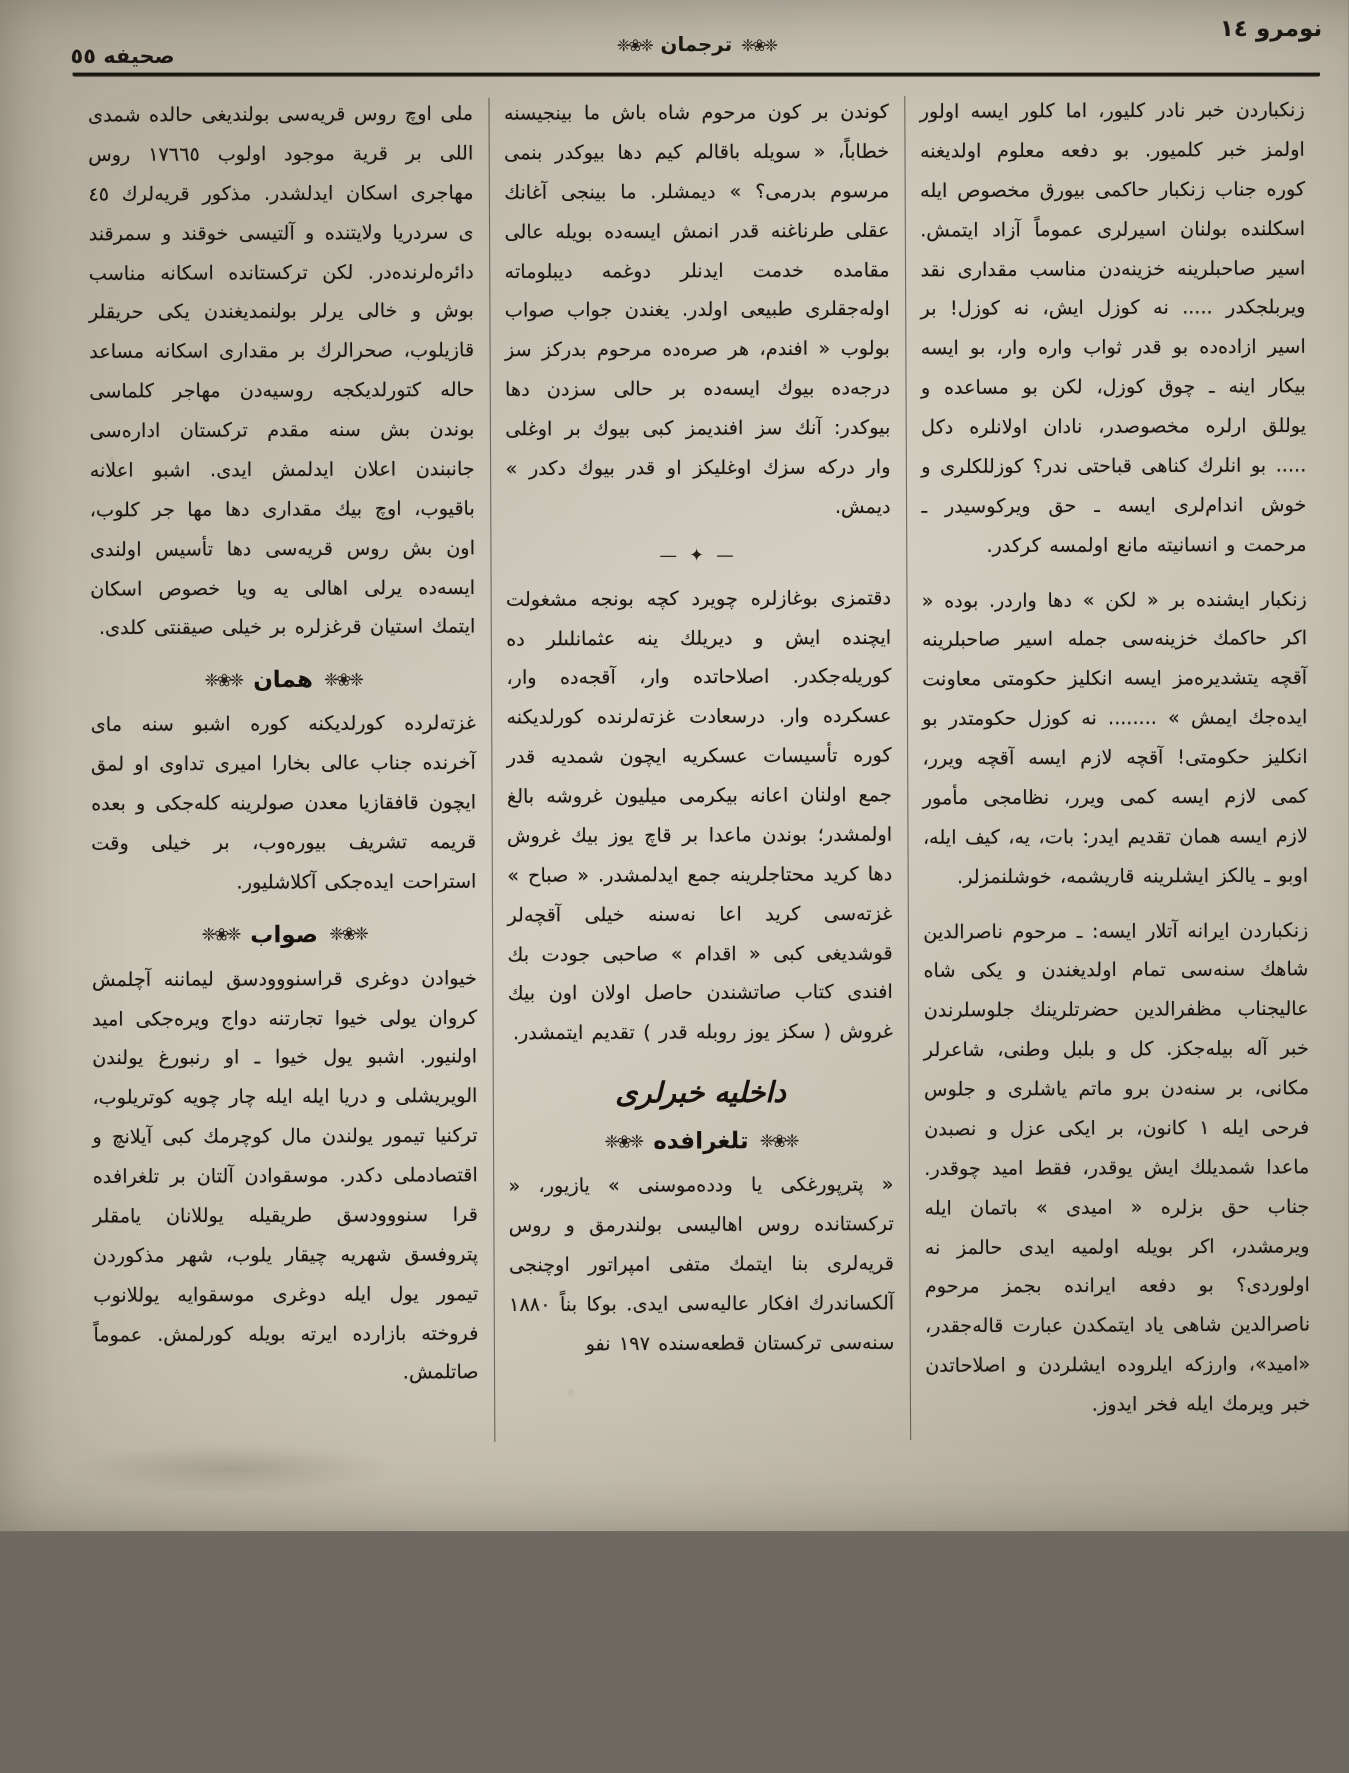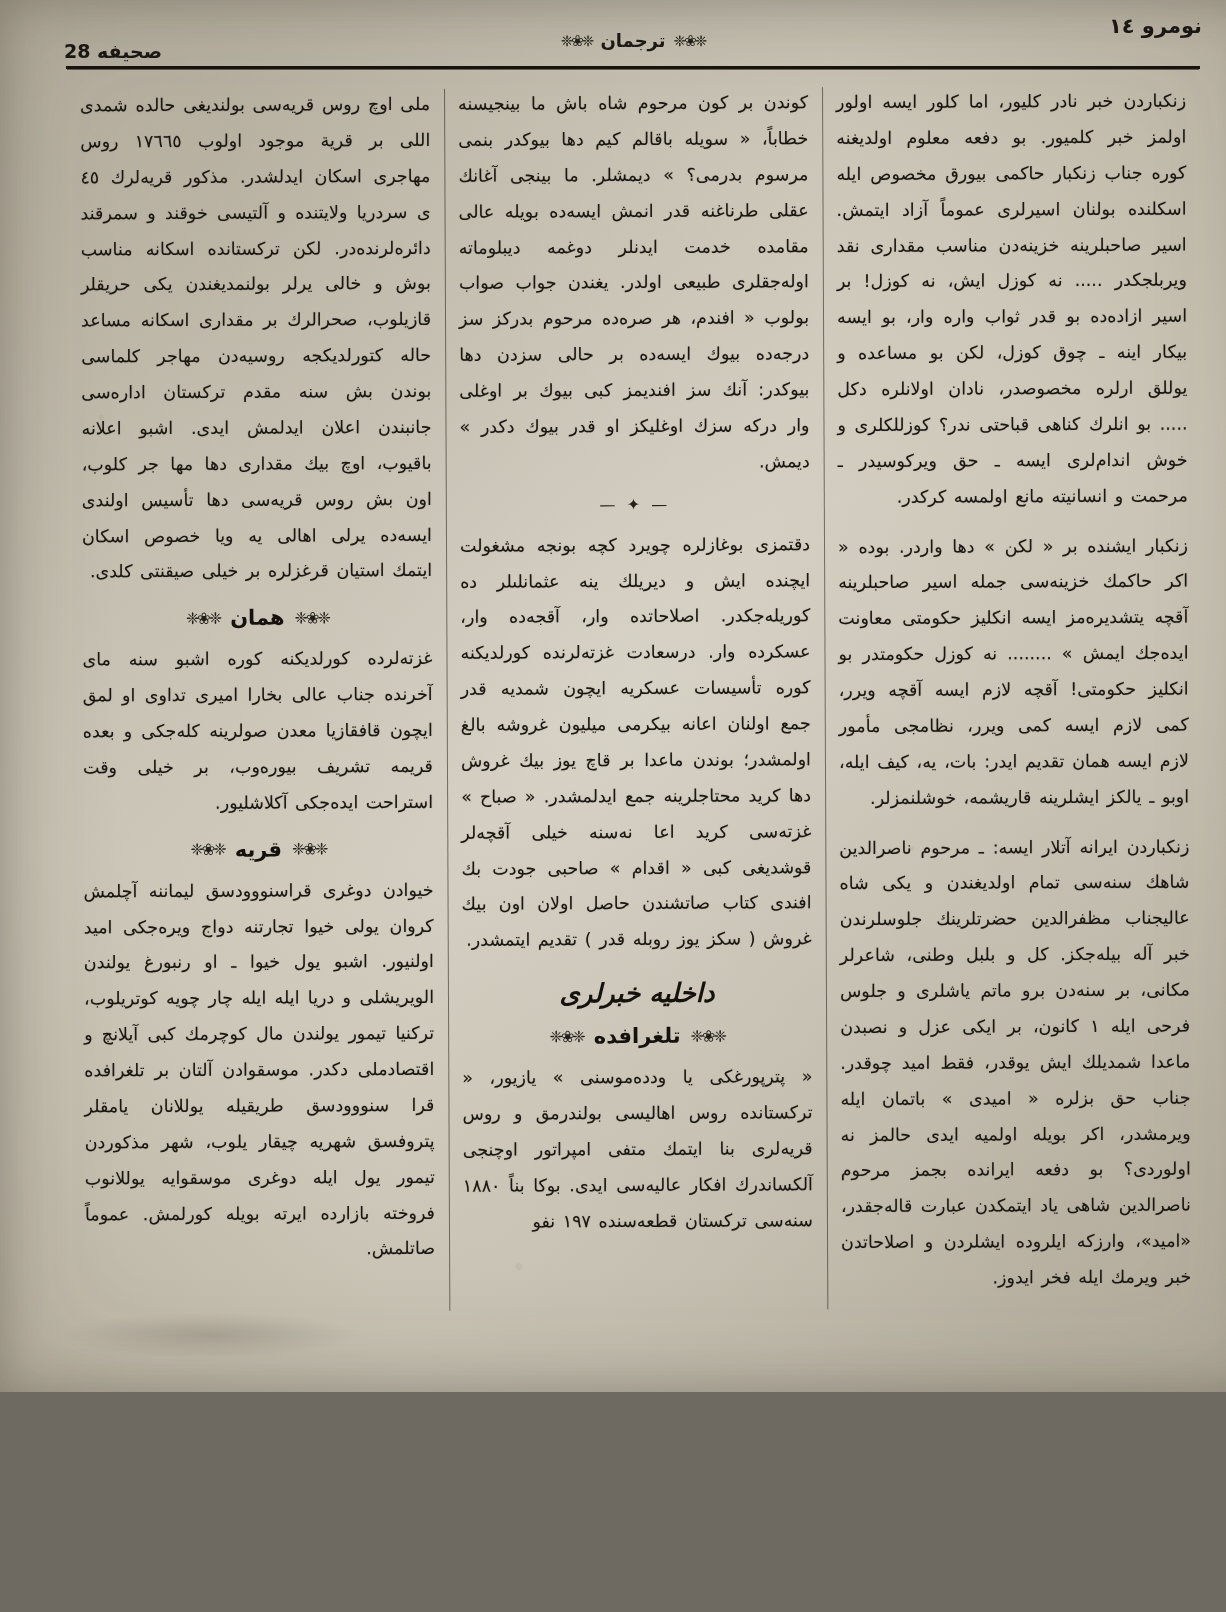--- a/index.html
+++ b/index.html
@@ -199,21 +199,21 @@
 </style>
 </head>
 <body>
 
 <div class="page">
 
   <div class="paper-noise"></div>
 
   <div class="masthead">
     <div class="issue-no">نومرو ١٤</div>
-    <div class="page-no">صحيفه 28</div>
+    <div class="page-no">صحيفه ٥٥</div>
     <div class="paper-title">
       <span class="orn">❈❀❈</span>
       <span>ترجمان</span>
       <span class="orn">❈❀❈</span>
     </div>
   </div>
   <div class="rule"></div>
 
   <div class="columns skew">
 
@@ -239,21 +239,21 @@
     <div class="col">
       <p class="para first">ملی اوچ روس قريه‌سی بولندیغی حالده شمدی اللی بر قرية موجود اولوب ١٧٦٦٥ روس مهاجری اسكان ايدلشدر. مذكور قريه‌لرك ٤٥ ی سردريا ولايتنده و آلتيسی خوقند و سمرقند دائره‌لرندەدر. لكن تركستانده اسكانه مناسب بوش و خالی يرلر بولنمدیغندن يكی حريقلر قازيلوب، صحرالرك بر مقداری اسكانه مساعد حاله كتورلدیكجه روسيه‌دن مهاجر كلماسی بوندن بش سنه مقدم تركستان ادارەسی جانبندن اعلان ايدلمش ايدی. اشبو اعلانه باقيوب، اوچ بيك مقداری دها مها جر كلوب، اون بش روس قريه‌سی دها تأسيس اولندی ايسه‌ده يرلی اهالی يه ويا خصوص اسكان ايتمك استيان قرغزلره بر خيلی صيقنتی كلدی.</p>
       <div class="section-head">
         <span class="orn">❈❀❈</span>
         <span>همان</span>
         <span class="orn">❈❀❈</span>
       </div>
       <p class="para">غزته‌لرده كورلدیكنه كوره اشبو سنه‌ مای آخرنده جناب عالی بخارا اميری تداوی او لمق ايچون قافقازيا معدن صولرينه كلەجكی و بعده قريمه تشريف بيورەوب، بر خيلی وقت استراحت ايدەجكی آكلاشليور.</p>
       <div class="section-head">
         <span class="orn">❈❀❈</span>
-        <span>قريه</span>
+        <span>صواب</span>
         <span class="orn">❈❀❈</span>
       </div>
       <p class="para">خيوادن دوغری قراسنووودسق ليماننه آچلمش كروان يولی خيوا تجارتنه دواج ويرەجكی اميد اولنيور. اشبو يول خيوا ـ او رنبورغ يولندن الويريشلی و دريا ايله ايله چار چويه كوتريلوب، تركنيا تيمور يولندن مال كوچرمك كبی آيلانچ و اقتصادملی دكدر. موسقواد‌ن آلتان بر تلغرافده قرا سنووودسق طريقيله يوللانان يامقلر پتروفسق شهريه چيقار يلوب، شهر مذكوردن تيمور يول ايله دوغری موسقوايه يوللانوب فروخته بازارده ايرته بويله كورلمش. عموماً صاتلمش.</p>
     </div>
 
   </div>
 
   <div class="bottom-smudge"></div>
   <div class="edge-shadow"></div>
 </div>

